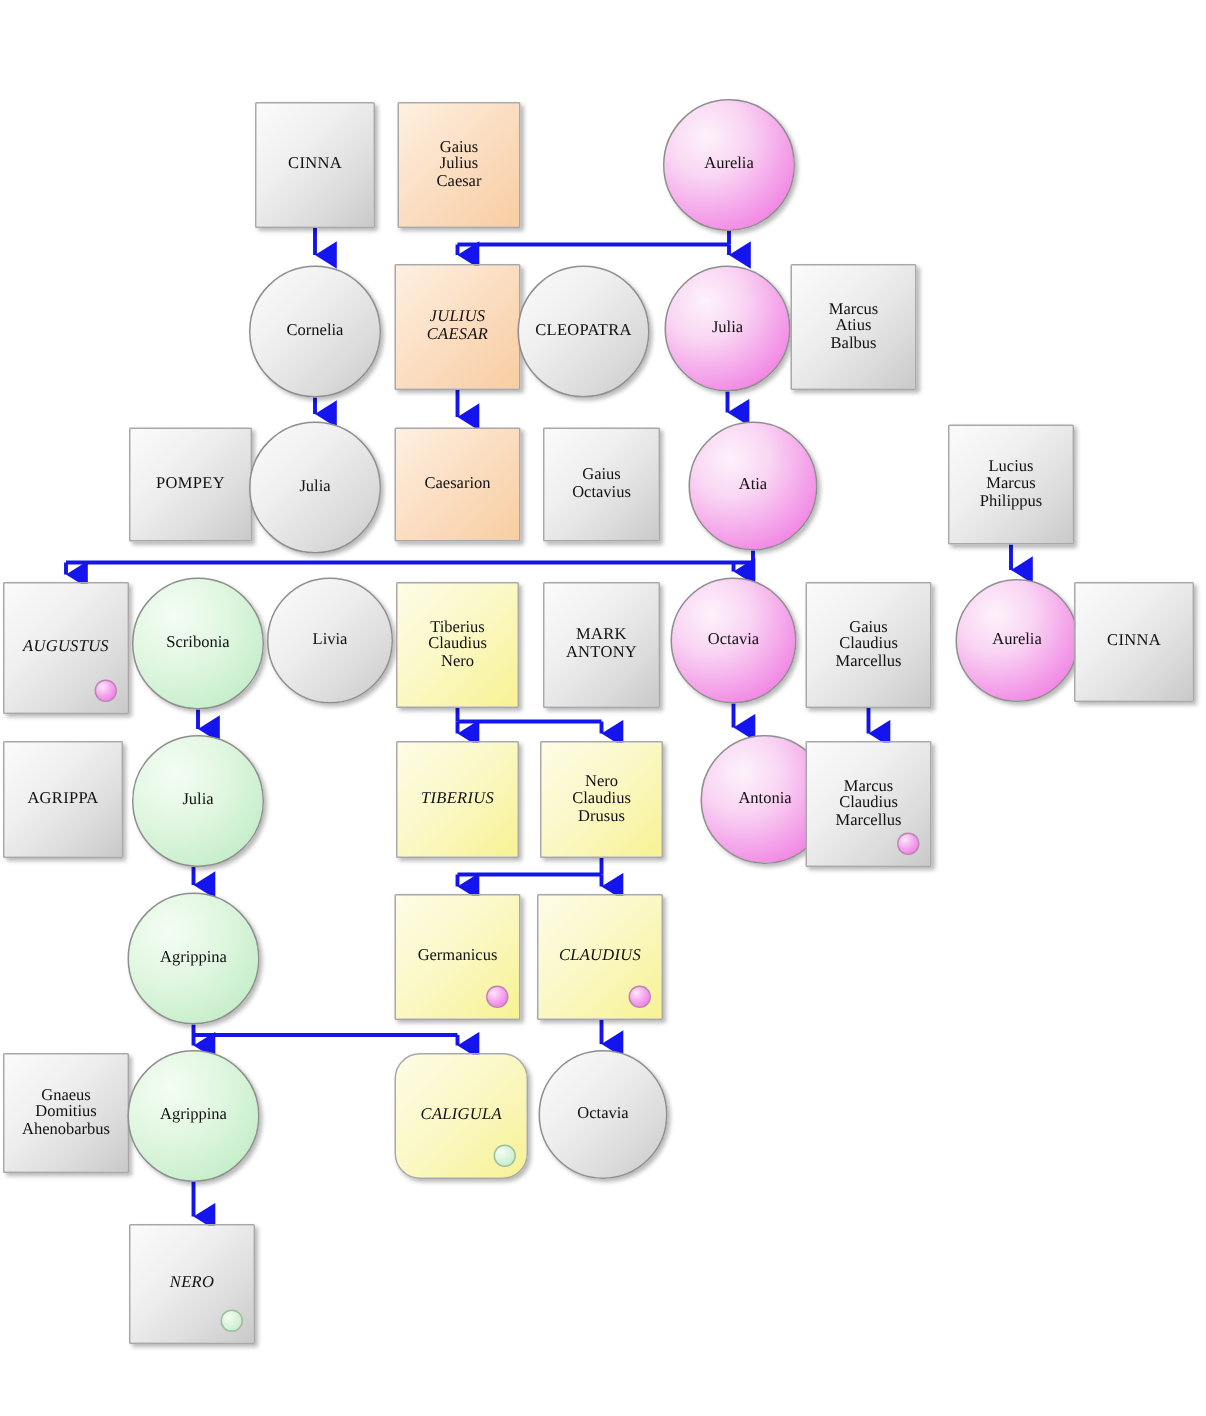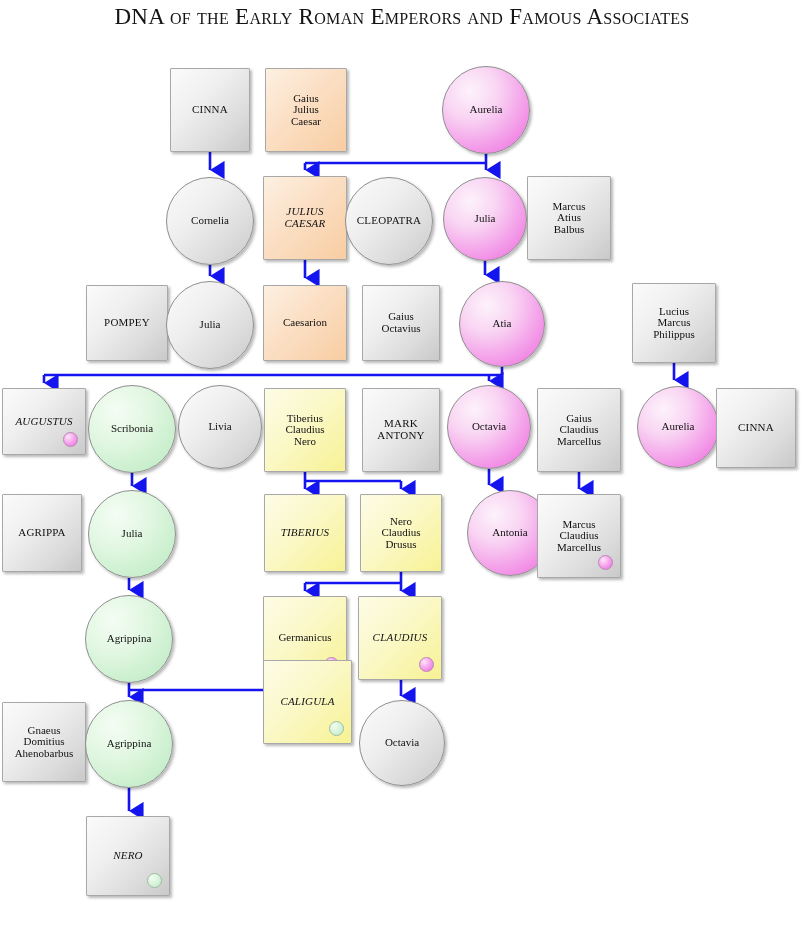--- a/index.html
+++ b/index.html
@@ -52,21 +52,20 @@
   #copyright{position:absolute;right:8px;bottom:6px;text-align:right;
              font-size:8.6px;line-height:1.3;color:#1a1a1a;z-index:8;
              font-family:"Liberation Serif","DejaVu Serif",serif;}
   #copyright div{white-space:nowrap;}
 </style>
 </head>
 <body>
 
 <div id="chart">
 
-  <div class="title">DNA of the Early Roman Emperors and Famous Associates</div>
 
   
   <svg id="links" viewBox="0 0 804 944" preserveAspectRatio="none">
     <defs>
       <marker id="ar" viewBox="0 0 10 10" refX="5" refY="9" markerWidth="7" markerHeight="7" orient="auto-start-reverse">
         <path d="M0,1 L5,9 L10,1 z" fill="#1414ee"></path>
       </marker>
     </defs>
     <g stroke="#1414ee" stroke-width="2.6" fill="none">
 
@@ -156,21 +155,21 @@
       </div>
       <div class="node box f-gray" style="left: 362px; top: 285px; width: 78px; height: 76px;">
         <div class="lbl st-plain">Gaius<br>Octavius</div>
       </div>
       <div class="node circle f-pink" style="left: 459px; top: 281px; width: 86px; height: 86px;">
         <div class="lbl st-plain">Atia</div>
       </div>
       <div class="node box f-gray" style="left: 632px; top: 283px; width: 84px; height: 80px;">
         <div class="lbl st-plain">Lucius<br>Marcus<br>Philippus</div>
       </div>
-      <div class="node box f-gray" style="left: 2px; top: 388px; width: 84px; height: 67px;">
+      <div class="node box f-gray" style="left: 2px; top: 388px; width: 84px; height: 88px;">
         <div class="lbl st-emp">AUGUSTUS</div>
         <div class="dot pink"></div>
       </div>
       <div class="node circle f-green" style="left: 88px; top: 385px; width: 88px; height: 88px;">
         <div class="lbl st-plain">Scribonia</div>
       </div>
       <div class="node circle f-gray" style="left: 178px; top: 385px; width: 84px; height: 84px;">
         <div class="lbl st-plain">Livia</div>
       </div>
       <div class="node box f-yellow" style="left: 264px; top: 388px; width: 82px; height: 84px;">
@@ -220,21 +219,21 @@
       <div class="node box f-yellow" style="left: 358px; top: 596px; width: 84px; height: 84px;">
         <div class="lbl st-emp">CLAUDIUS</div>
         <div class="dot pink"></div>
       </div>
       <div class="node box f-gray" style="left: 2px; top: 702px; width: 84px; height: 80px;">
         <div class="lbl st-plain">Gnaeus<br>Domitius<br>Ahenobarbus</div>
       </div>
       <div class="node circle f-green" style="left: 85px; top: 700px; width: 88px; height: 88px;">
         <div class="lbl st-plain">Agrippina</div>
       </div>
-      <div class="node box f-yellow" style="left: 263px; top: 660px; width: 89px; height: 84px;">
+      <div class="node box f-yellow" style="left: 263px; top: 702px; width: 89px; height: 84px; border-radius: 17px;">
         <div class="lbl st-emp">CALIGULA</div>
         <div class="dot green"></div>
       </div>
       <div class="node circle f-gray" style="left: 359px; top: 700px; width: 86px; height: 86px;">
         <div class="lbl st-plain">Octavia</div>
       </div>
       <div class="node box f-gray" style="left: 86px; top: 816px; width: 84px; height: 80px;">
         <div class="lbl st-emp">NERO</div>
         <div class="dot green"></div>
       </div>

